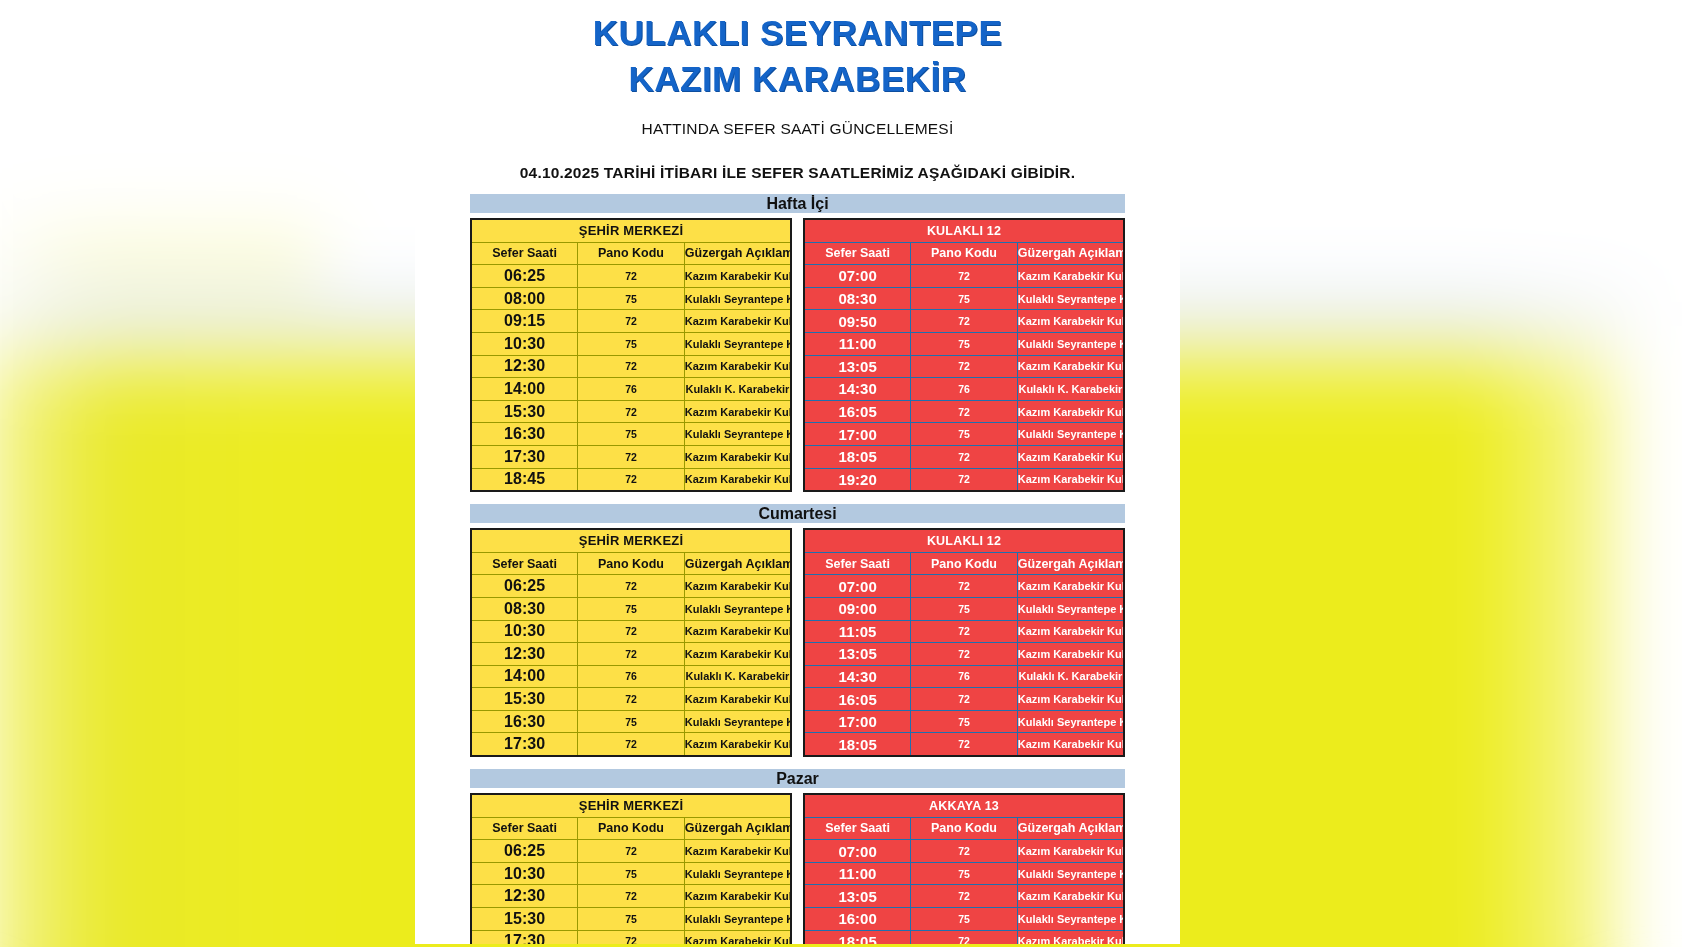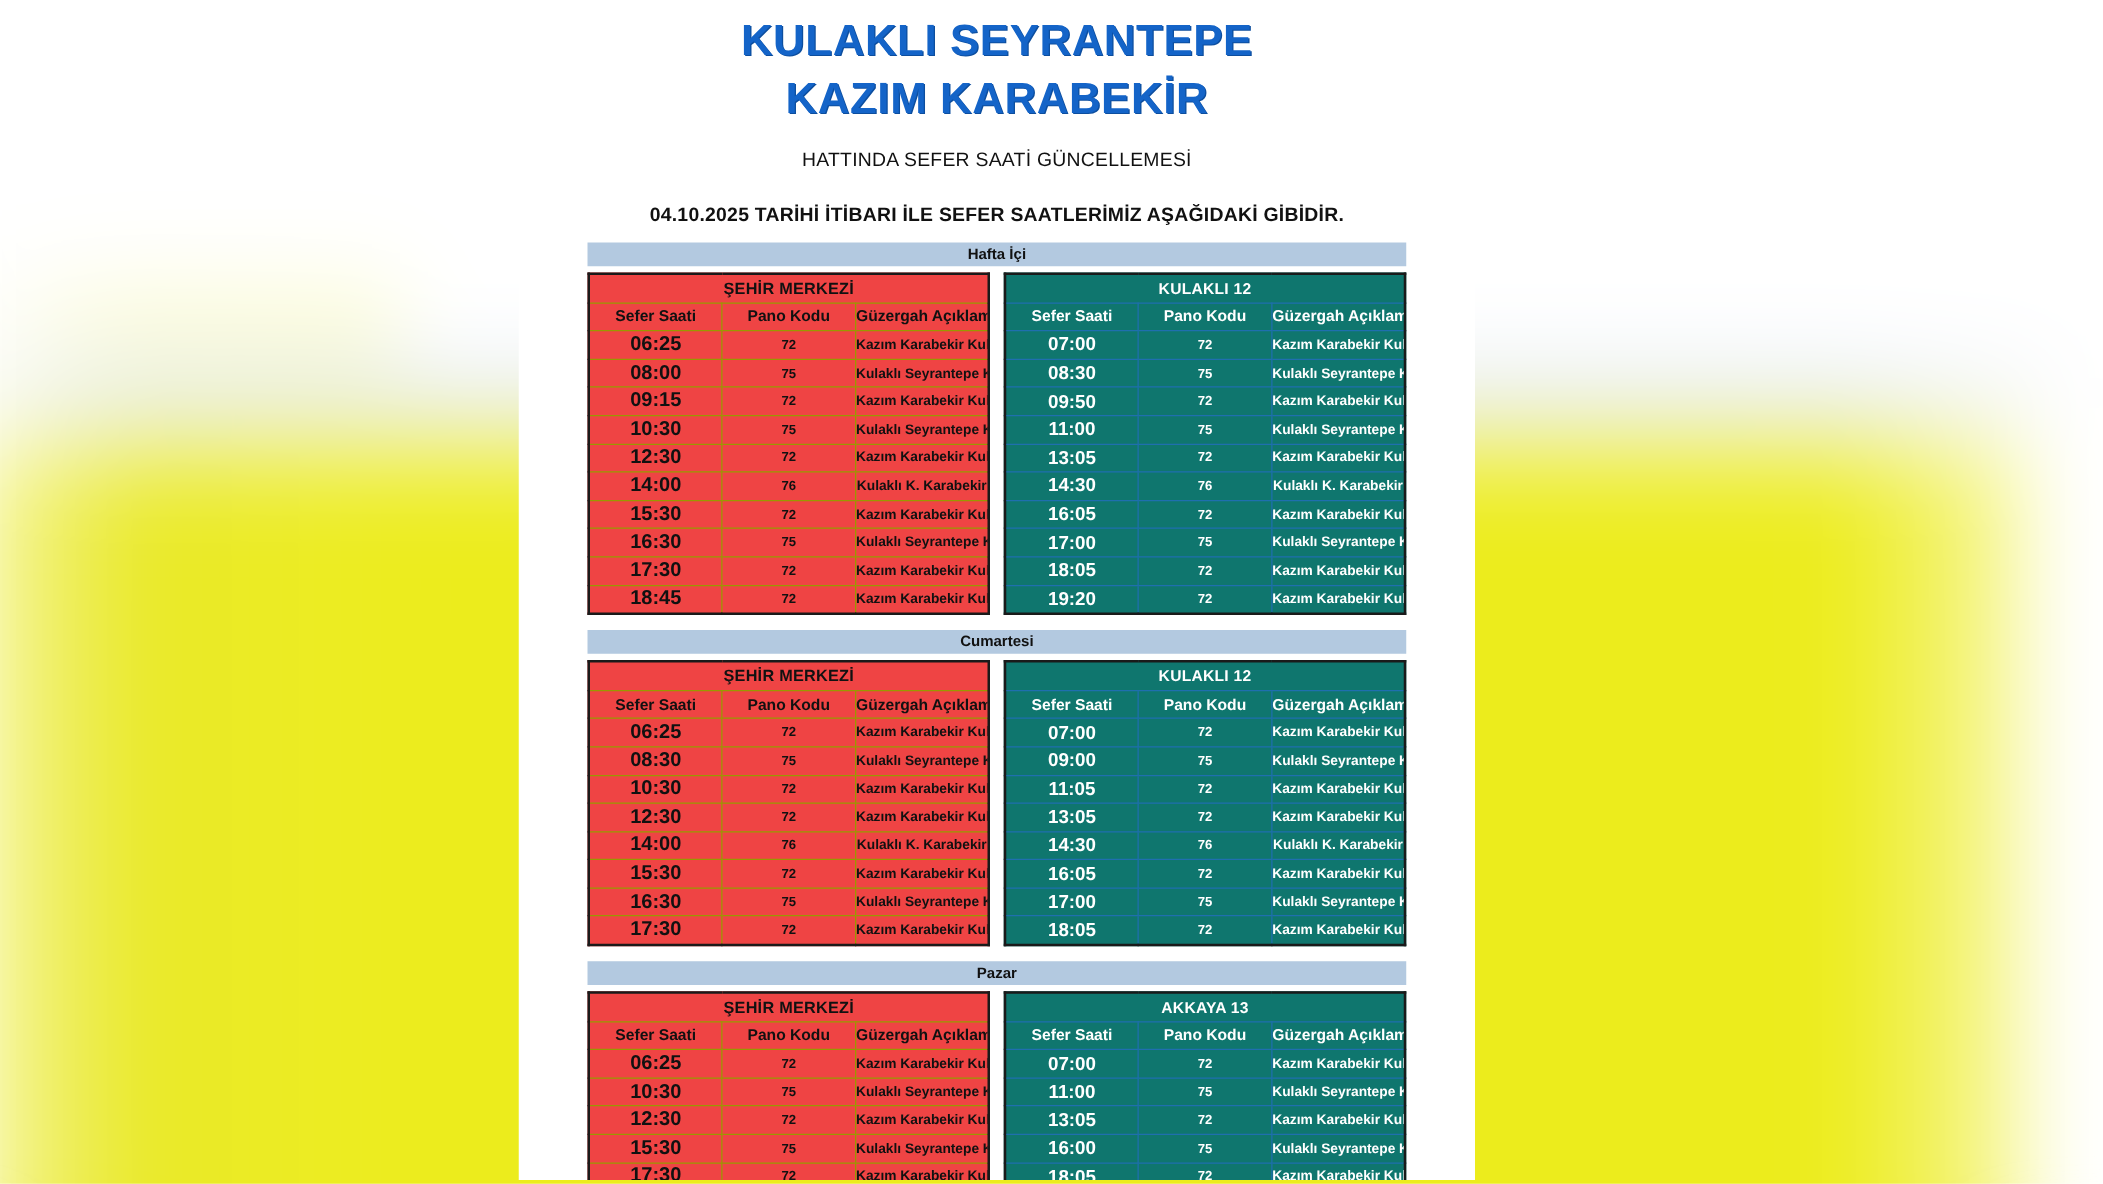--- a/index.html
+++ b/index.html
@@ -93,21 +93,21 @@
   
   .day-block { margin-top: 12px; }
   .day-header {
     margin: 0 auto;
     width: 655px;
     height: 19px;
     line-height: 19px;
     background: #b3c9e0;
     color: #111111;
     font-weight: bold;
-    font-size: 12px;
+    font-size: 16px;
     text-align: center;
   }
   .tables-row {
     margin: 5px auto 0 auto;
     width: 655px;
     display: flex;
     justify-content: space-between;
   }
   table.sched {
     border-collapse: collapse;
@@ -122,34 +122,34 @@
     white-space: nowrap;
     text-align: center;
     vertical-align: middle;
     height: 21.6px;
   }
   .col-time { width: 63px; }
   .col-code { width: 67px; }
   .col-desc { width: 190px; }
 
   
-  .sched.yellow { background: #ef4444; }
+  .sched.yellow { background: #fde047; }
   .sched.yellow td, .sched.yellow th { border: 1px solid #999900; color: #111111; }
   .sched.yellow .grp-head {
     font-weight: bold; font-size: 13px; letter-spacing:.2px;
   }
   .sched.yellow .col-head {
     font-weight: bold; font-size: 12.5px;
   }
   .sched.yellow .cell-time { font-weight: bold; font-size: 16px; }
   .sched.yellow .cell-code { font-weight: bold; font-size: 10.5px; }
   .sched.yellow .cell-desc { font-weight: bold; font-size: 11px; }
 
   
-  .sched.blue { background: #0f766e; }
+  .sched.blue { background: #ef4444; }
   .sched.blue td, .sched.blue th { border: 1px solid #1f6fae; color: #ffffff; }
   .sched.blue .grp-head { font-weight: bold; font-size: 12.5px; letter-spacing:.2px; }
   .sched.blue .col-head { font-weight: bold; font-size: 12.5px; }
   .sched.blue .cell-time { font-weight: bold; font-size: 15px; }
   .sched.blue .cell-code { font-weight: bold; font-size: 10.5px; }
   .sched.blue .cell-desc { font-weight: bold; font-size: 11px; }
 </style>
 </head>
 <body>
 

